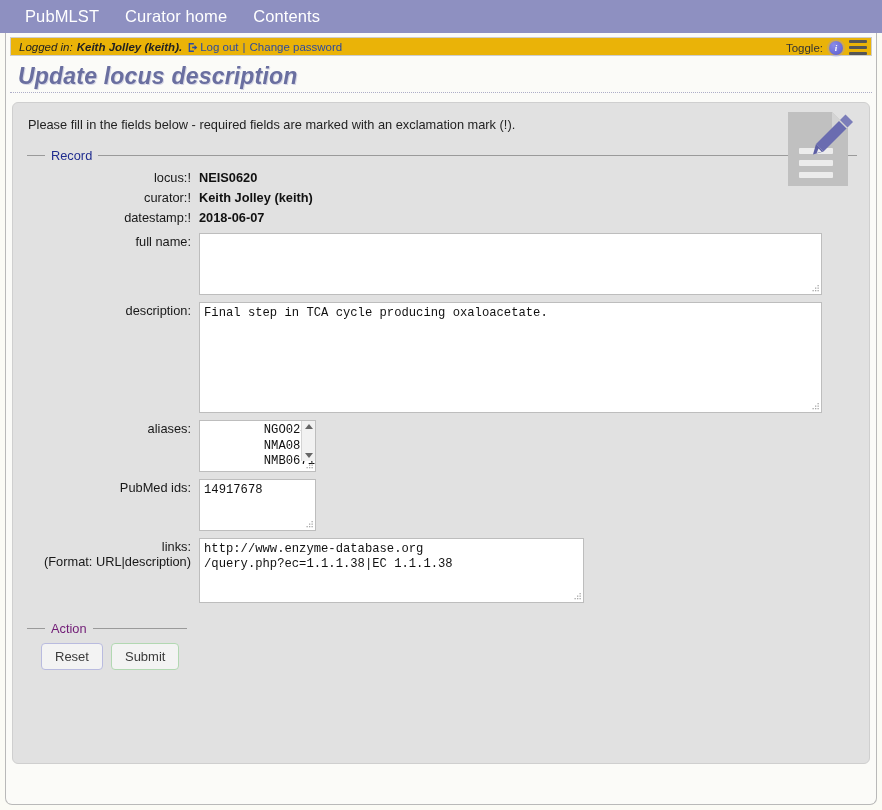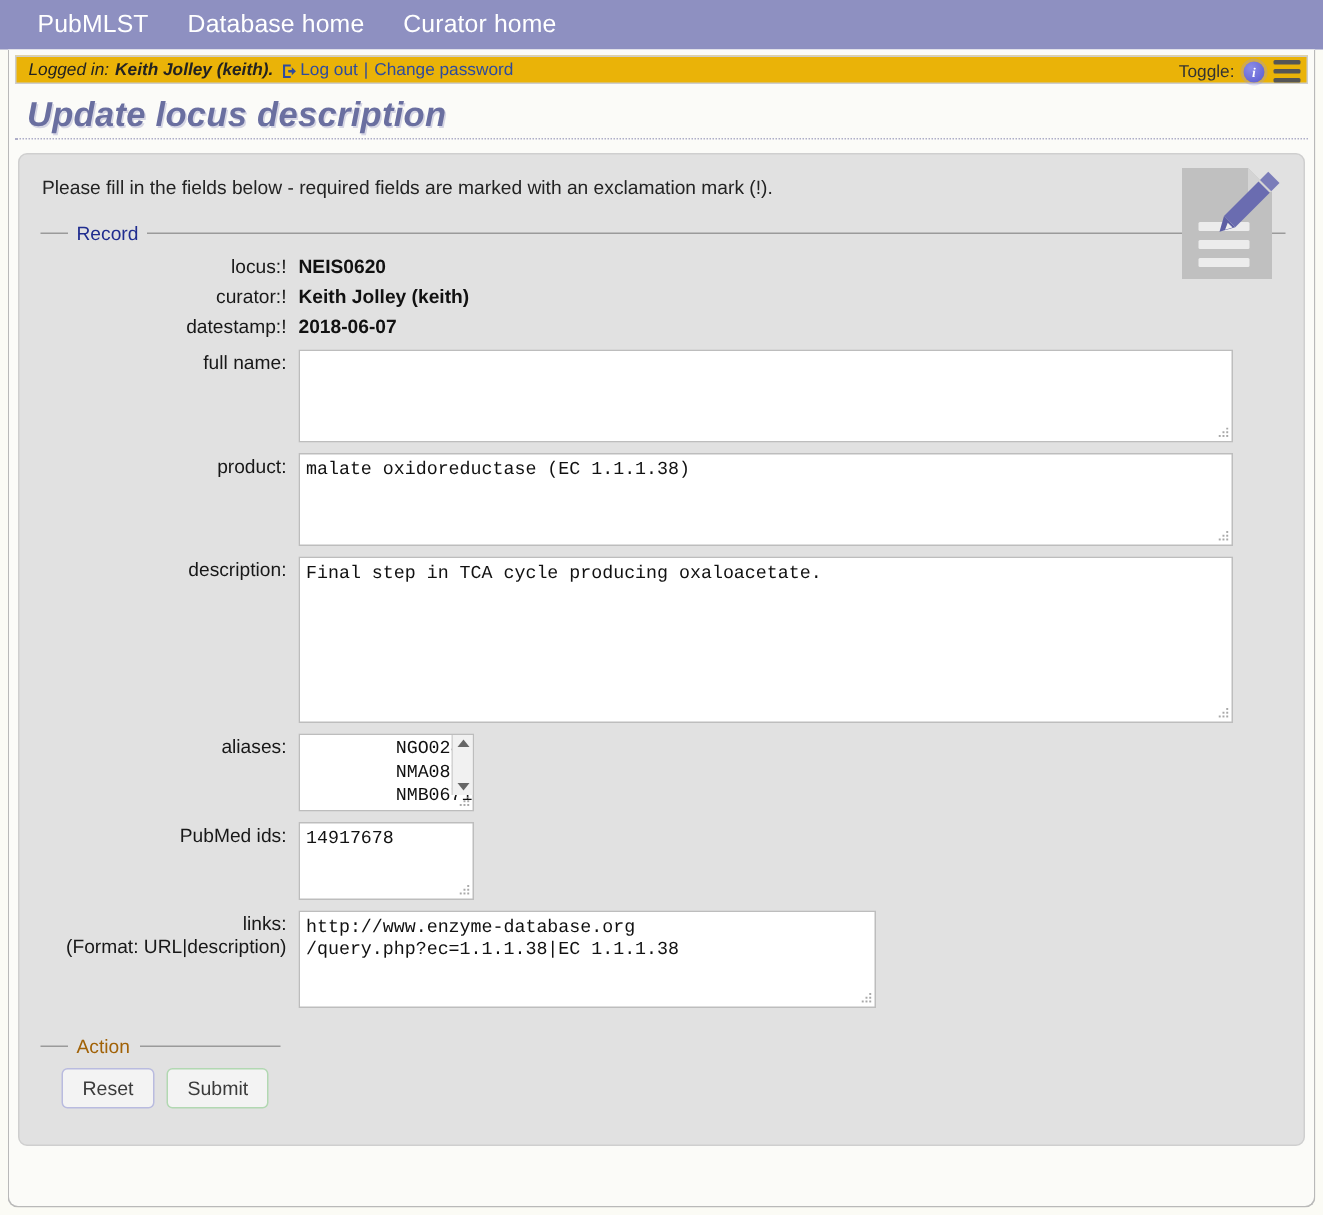--- a/index.html
+++ b/index.html
@@ -228,21 +228,21 @@
   
   fieldset.action-fs {
     border: none;
     border-top: 1px solid #9a9a9a;
     margin: 14px 0 0 2px;
     padding: 7px 0 0 0;
     width: 160px;
   }
   fieldset.action-fs legend {
     font-size: 12.8px;
-    color: #a16207;
+    color: #701a75;
     padding: 0 6px;
     margin-left: 18px;
   }
   .btn-row { display: flex; gap: 8px; padding-left: 14px; }
   button.ui-btn {
     font-family: "Liberation Sans", sans-serif;
     font-size: 13px;
     color: #3b3b3b;
     background: #f3f3f3;
     padding: 5px 13px;
@@ -251,22 +251,22 @@
     line-height: 15px;
   }
   button.reset-btn { border: 1px solid #b9bbdf; }
   button.submit-btn { border: 1px solid #b2d8b2; }
 </style>
 </head>
 <body>
 
 <div id="navbar">
   <div class="nav-item">PubMLST</div>
-  <div class="nav-item">Database home</div>
   <div class="nav-item">Curator home</div>
+  <div class="nav-item">Contents</div>
 </div>
 
 <div id="page-frame">
 
   <div id="loginbar">
     <span class="li-label">Logged in:</span>
     <span class="li-user">Keith Jolley (keith).</span>
     <span class="logout-icon">
       <svg width="11" height="11" viewBox="0 0 16 16">
         <path d="M1 1.5h7.5v2H3v9h5.5v2H1z" fill="#2e4b9e"></path>
@@ -338,36 +338,20 @@
                 <rect x="4" y="2.5" width="1.3" height="1.3"></rect>
                 <rect x="6.5" y="2.5" width="1.3" height="1.3"></rect>
                 <rect x="1.5" y="5" width="1.3" height="1.3"></rect>
                 <rect x="4" y="5" width="1.3" height="1.3"></rect>
                 <rect x="6.5" y="5" width="1.3" height="1.3"></rect>
               </g>
           </svg>
         </div>
       </div>
 
-      <div class="form-row" style="margin-bottom:7px;">
-        <div class="f-label">product:</div>
-        <div class="ta-wrap">
-          <textarea class="ta-product" style="width: 623px; height: 62px;">malate oxidoreductase (EC 1.1.1.38)</textarea>
-          <svg class="resize-grip" viewBox="0 0 9 9">
-            <g fill="#a8a8a8">
-                <rect x="6.5" y="0" width="1.3" height="1.3"></rect>
-                <rect x="4" y="2.5" width="1.3" height="1.3"></rect>
-                <rect x="6.5" y="2.5" width="1.3" height="1.3"></rect>
-                <rect x="1.5" y="5" width="1.3" height="1.3"></rect>
-                <rect x="4" y="5" width="1.3" height="1.3"></rect>
-                <rect x="6.5" y="5" width="1.3" height="1.3"></rect>
-              </g>
-          </svg>
-        </div>
-      </div>
 
       <div class="form-row" style="margin-bottom:7px;">
         <div class="f-label">description:</div>
         <div class="ta-wrap">
           <textarea class="ta-desc" style="width: 623px; height: 111px;">Final step in TCA cycle producing oxaloacetate.</textarea>
           <svg class="resize-grip" viewBox="0 0 9 9">
             <g fill="#a8a8a8">
                 <rect x="6.5" y="0" width="1.3" height="1.3"></rect>
                 <rect x="4" y="2.5" width="1.3" height="1.3"></rect>
                 <rect x="6.5" y="2.5" width="1.3" height="1.3"></rect>

